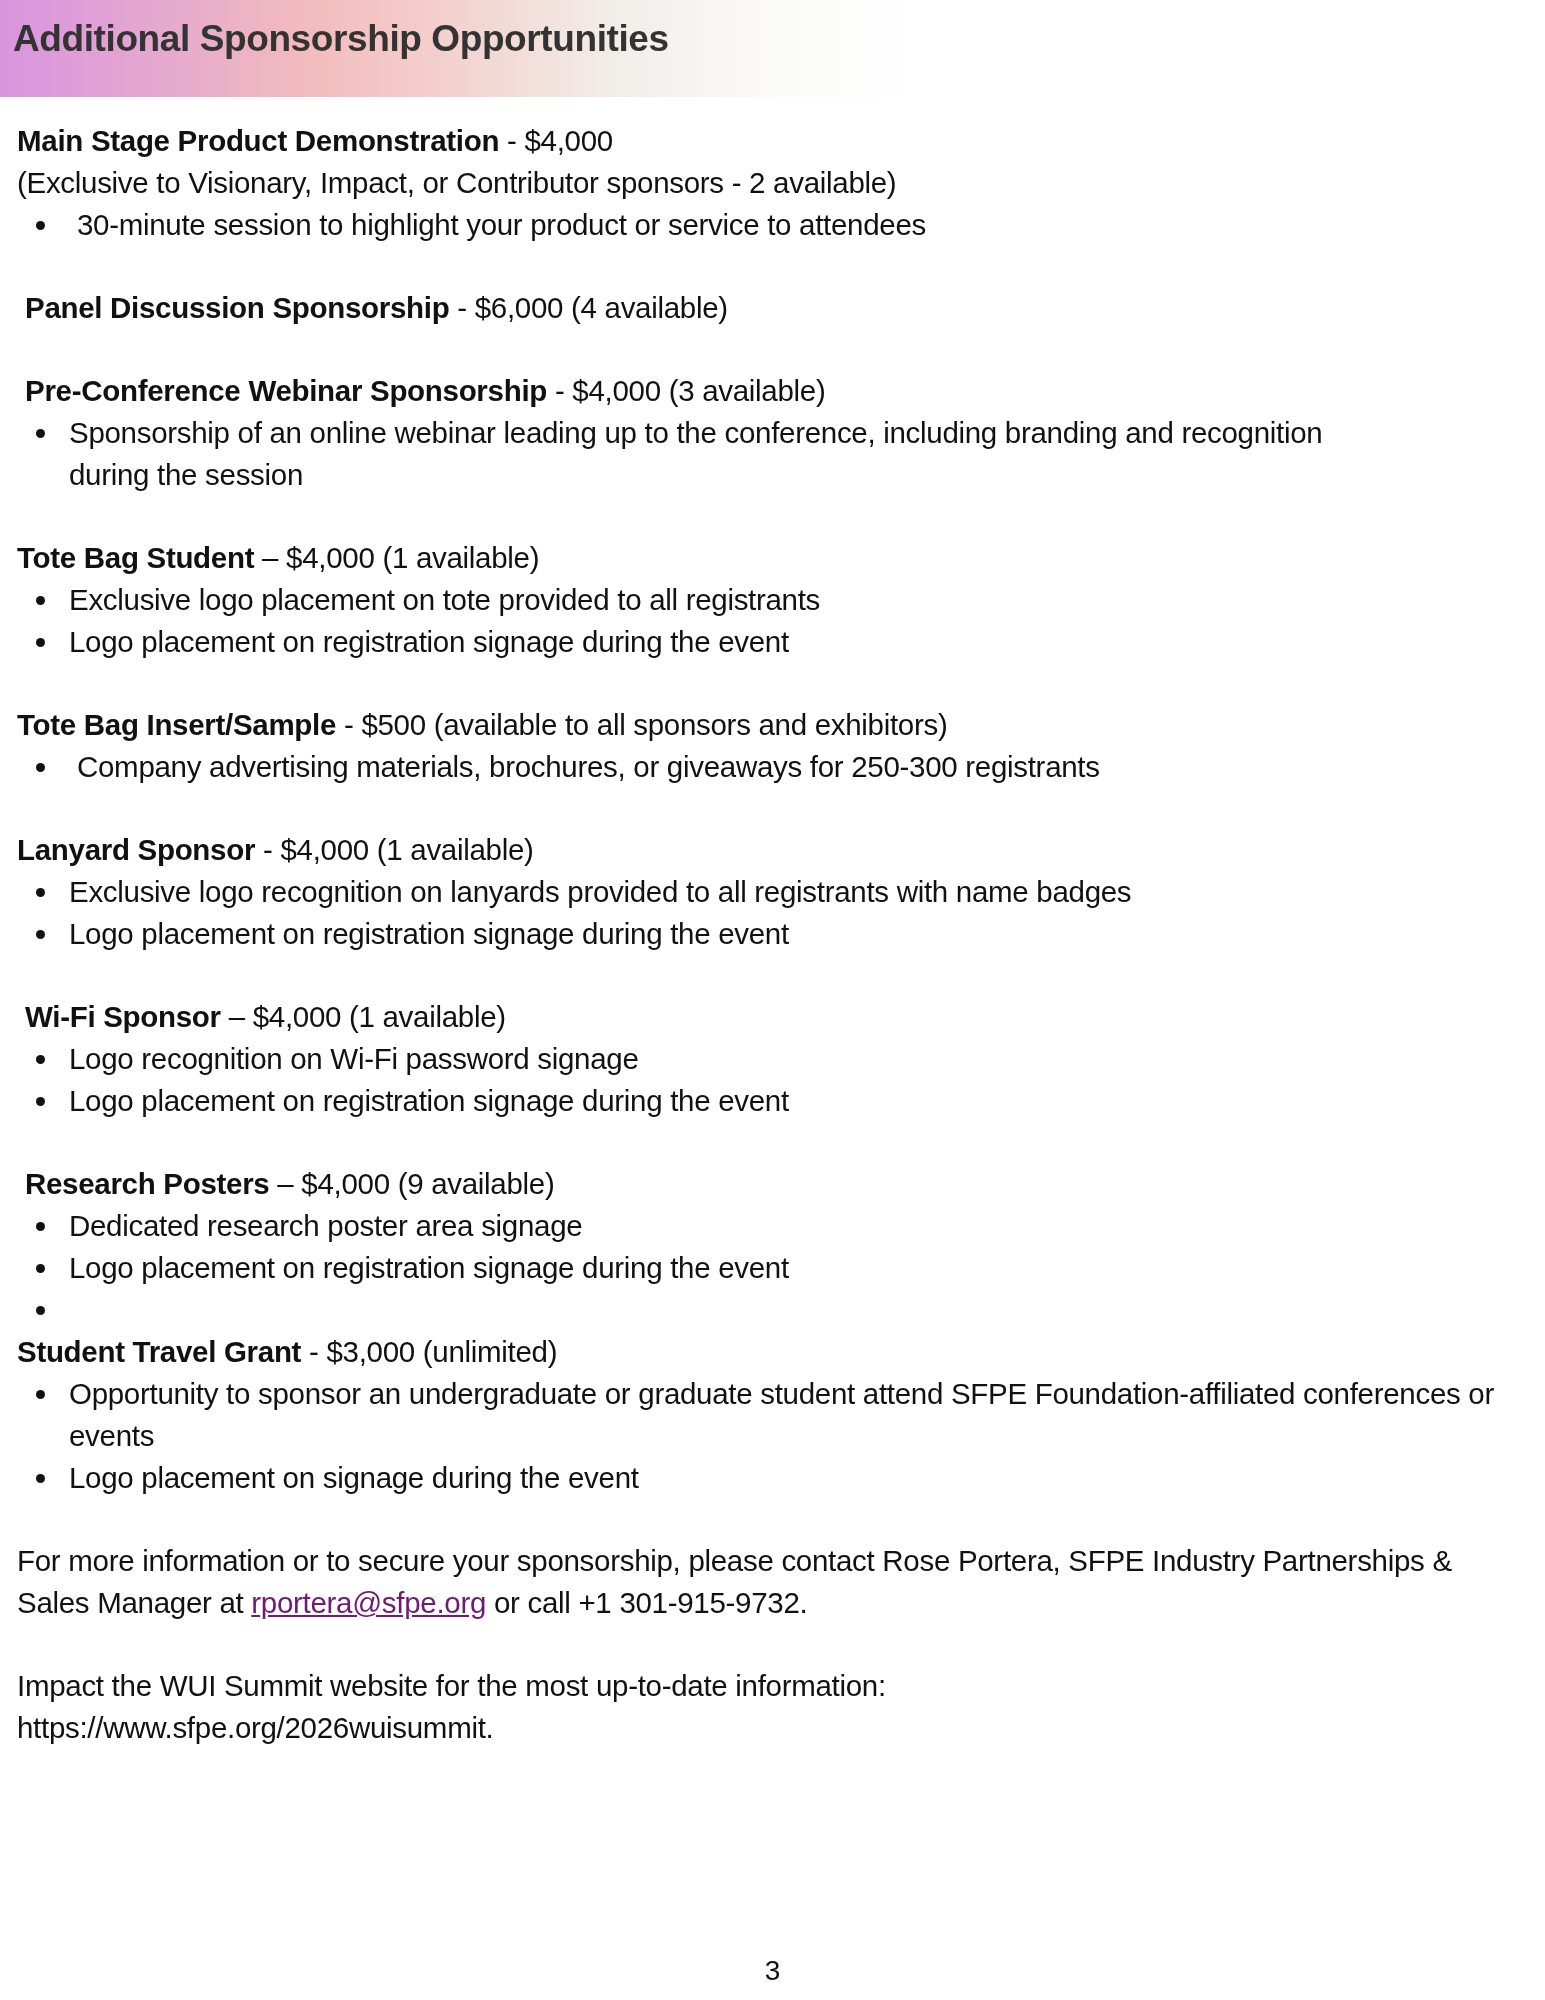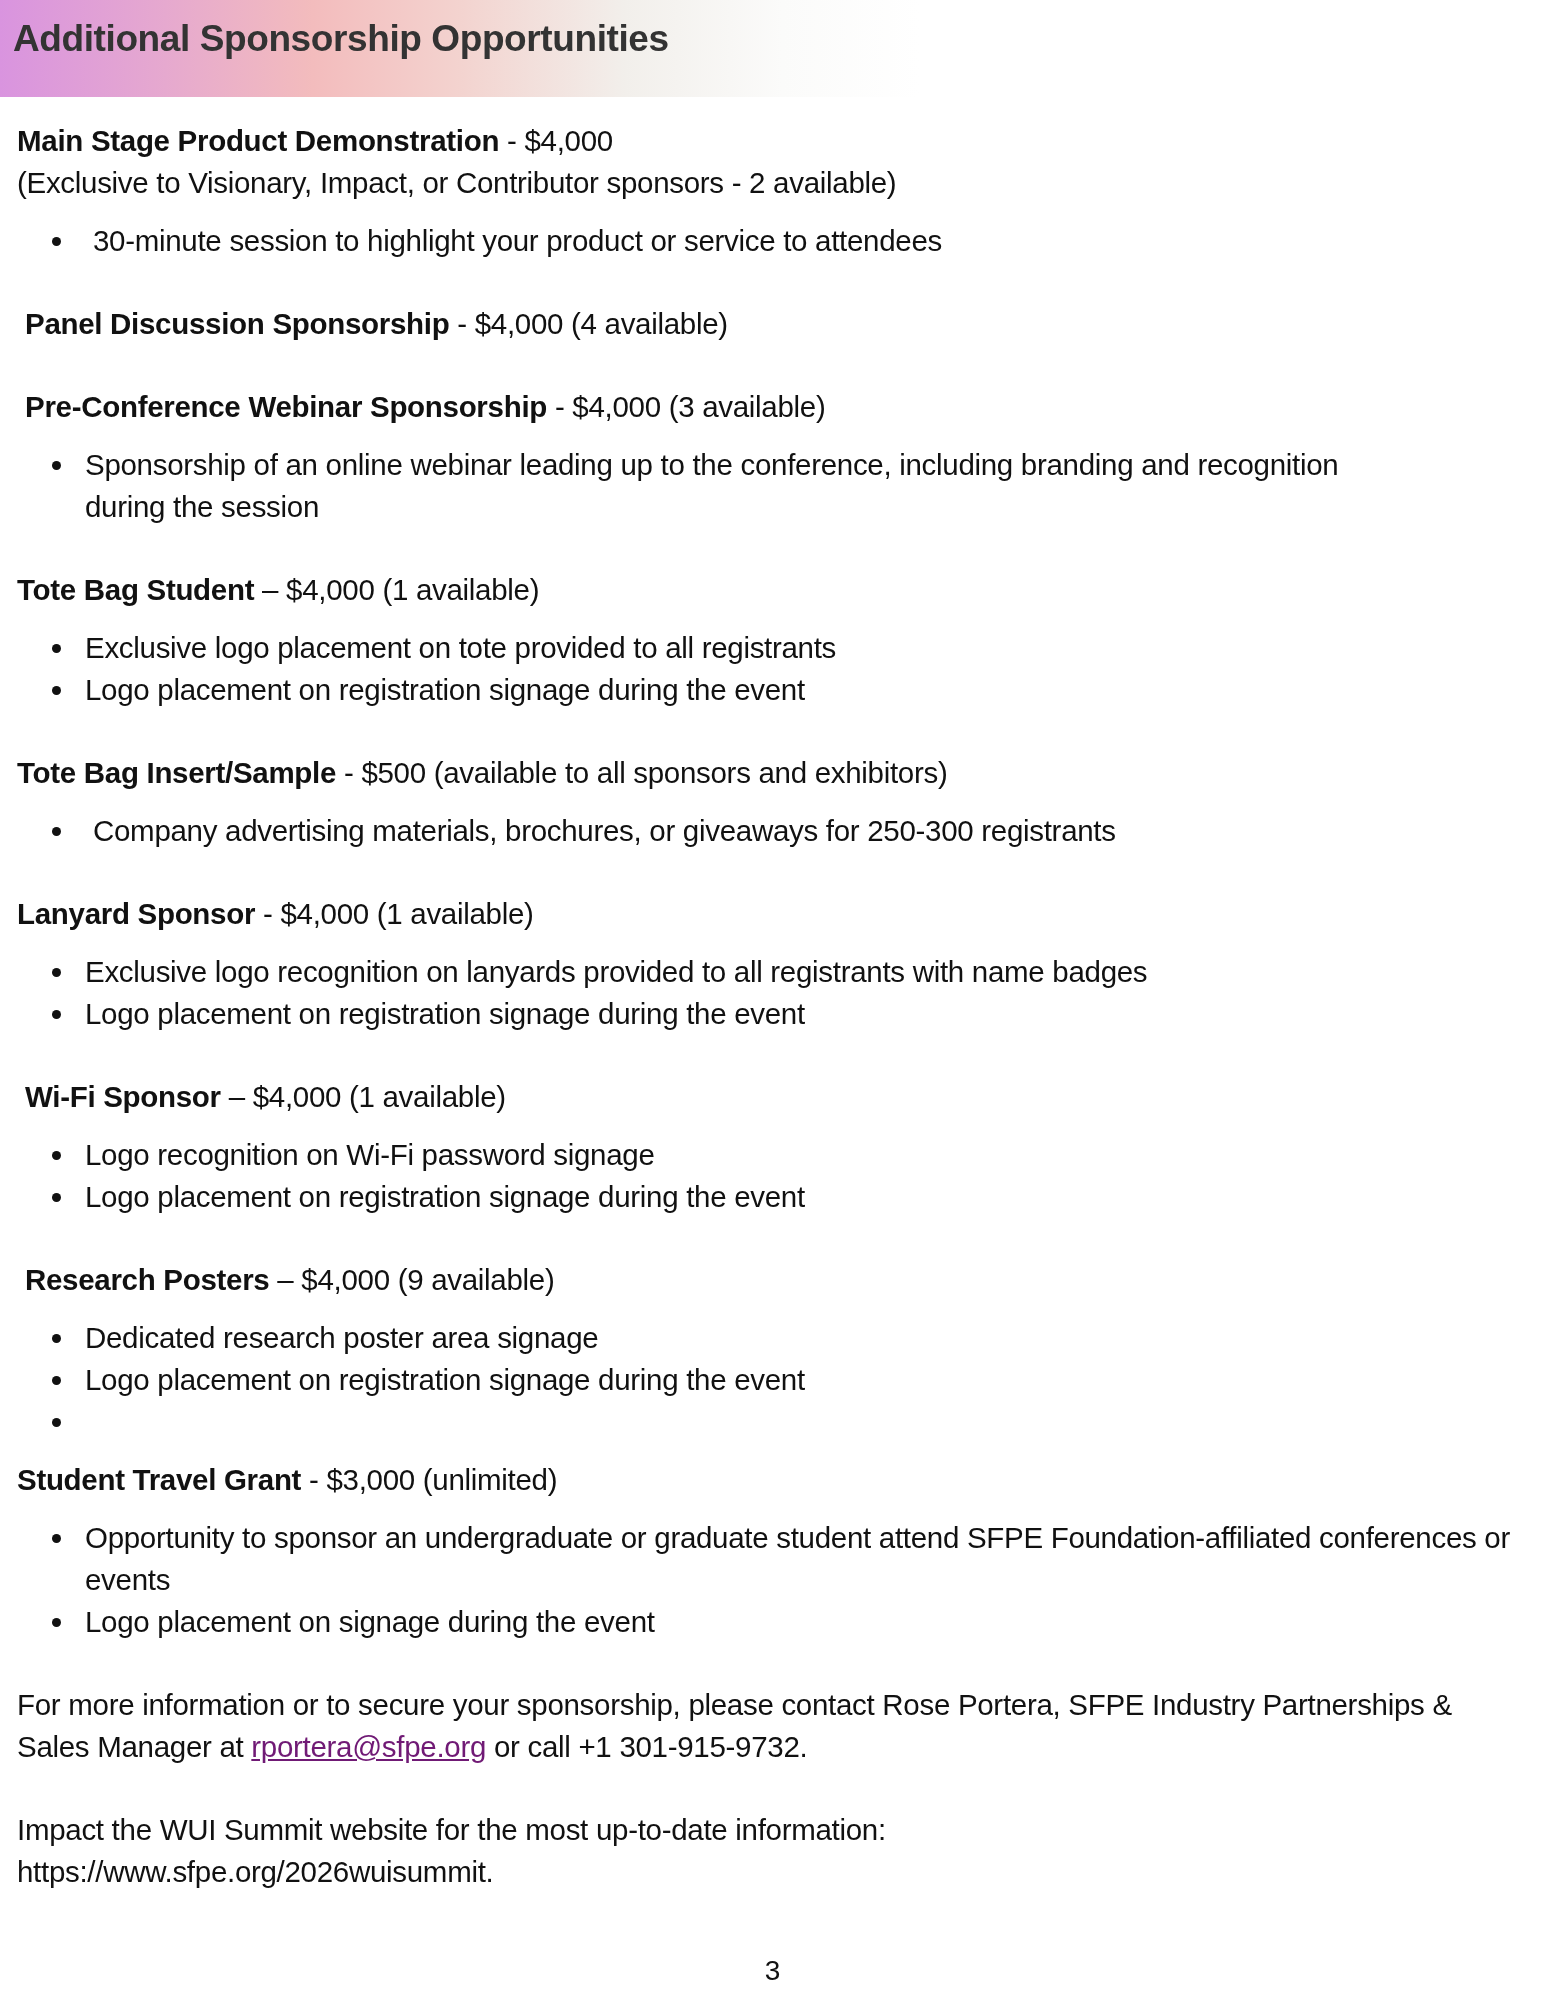--- a/index.html
+++ b/index.html
@@ -51,21 +51,21 @@
     }
     .head b {
       font-weight: bold;
       margin-top: 15px;
     }
     .sub {
       white-space: nowrap;
     }
     ul.bullets {
       list-style: none;
-      margin: 16px;
+      margin: 0;
       padding: 0;
     }
     ul.bullets li {
       position: relative;
       padding-left: 52px;
     }
     ul.bullets li.wide { padding-left: 60px; }
     ul.bullets li .dot {
       position: absolute;
       left: 19px;
@@ -105,21 +105,21 @@
 
   <div class="section">
     <div class="head"><b>Main Stage Product Demonstration</b><span> - $4,000</span></div>
     <div class="sub">(Exclusive to Visionary, Impact, or Contributor sponsors - 2 available)</div>
     <ul class="bullets">
       <li class="wide"><span class="dot"></span><span>30-minute session to highlight your product or service to attendees</span></li>
     </ul>
   </div>
 
   <div class="section indent">
-    <div class="head"><b>Panel Discussion Sponsorship</b><span> - $4,000 (4 available)</span></div>
+    <div class="head"><b>Panel Discussion Sponsorship</b><span> - $6,000 (4 available)</span></div>
   </div>
 
   <div class="section indent">
     <div class="head"><b>Pre-Conference Webinar Sponsorship</b><span> - $4,000 (3 available)</span></div>
     <ul class="bullets">
       <li style="width:1310px"><span class="dot"></span><span>Sponsorship of an online webinar leading up to the conference, including branding and recognition during the session</span></li>
     </ul>
   </div>
 
   <div class="section">

